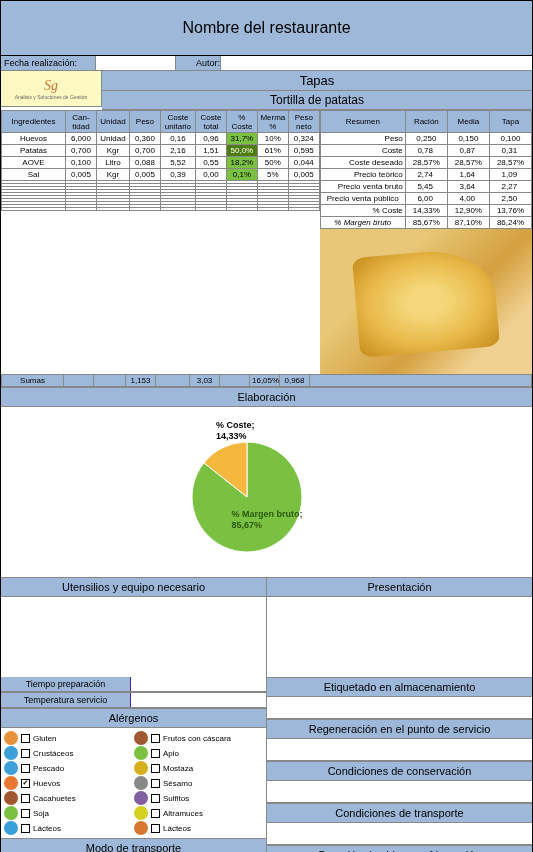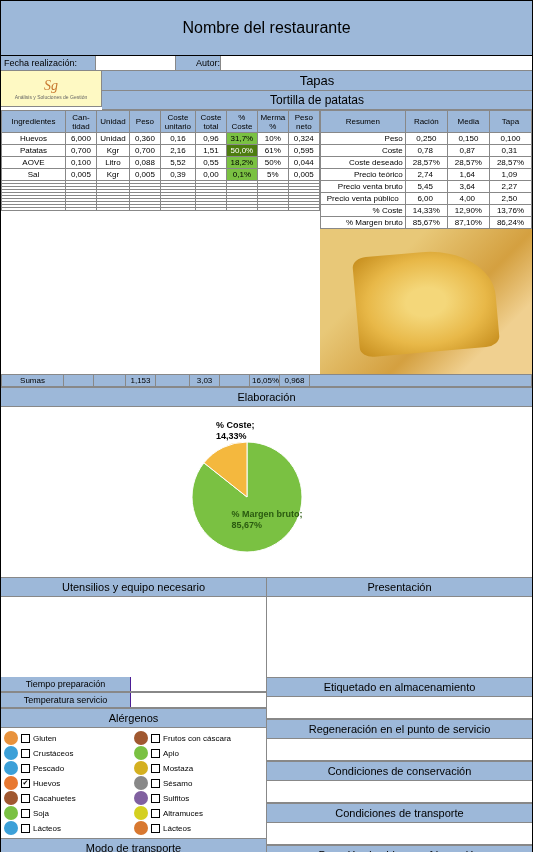--- a/index.html
+++ b/index.html
@@ -312,21 +312,21 @@
               <td>4,00 ‎</td>
               <td>2,50 ‎</td>
             </tr>
             <tr>
               <td style="text-align: right;">% Coste</td>
               <td>14,33%</td>
               <td>12,90%</td>
               <td>13,76%</td>
             </tr>
             <tr>
-              <td style="text-align: right;">% Margen bruto</td>
+              <td style=" font-style: italic;">% Margen bruto</td>
               <td>85,67%</td>
               <td>87,10%</td>
               <td>86,24%</td>
             </tr>
           </tbody>
       </table>
       <div class="img-area"></div>
     </div>
   </div>
 

